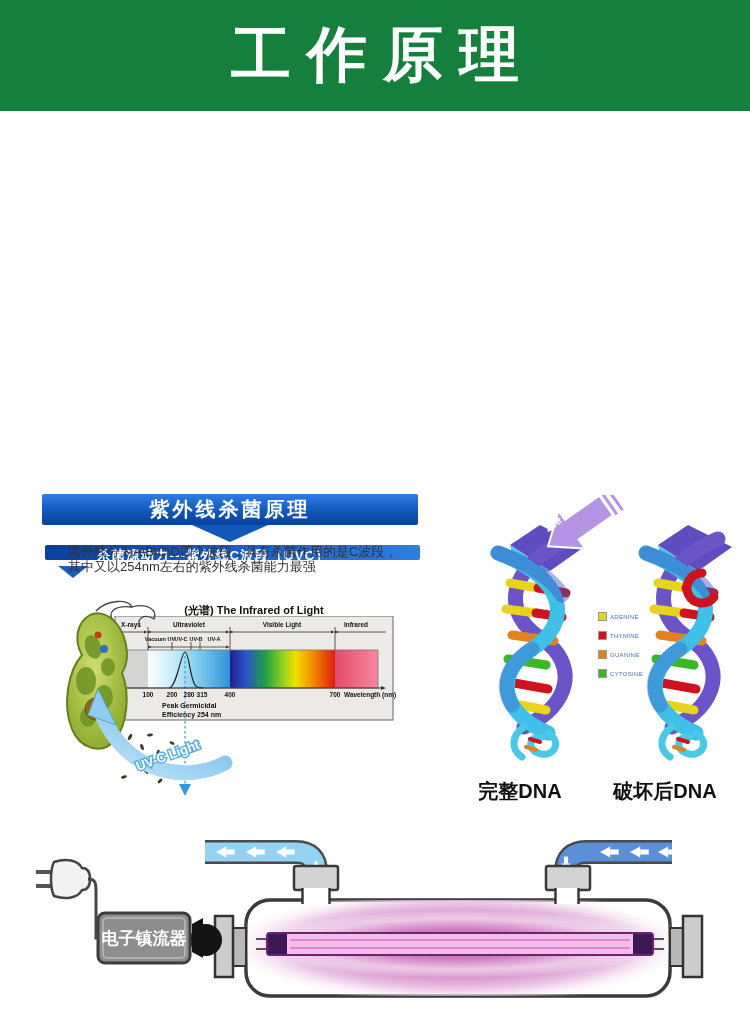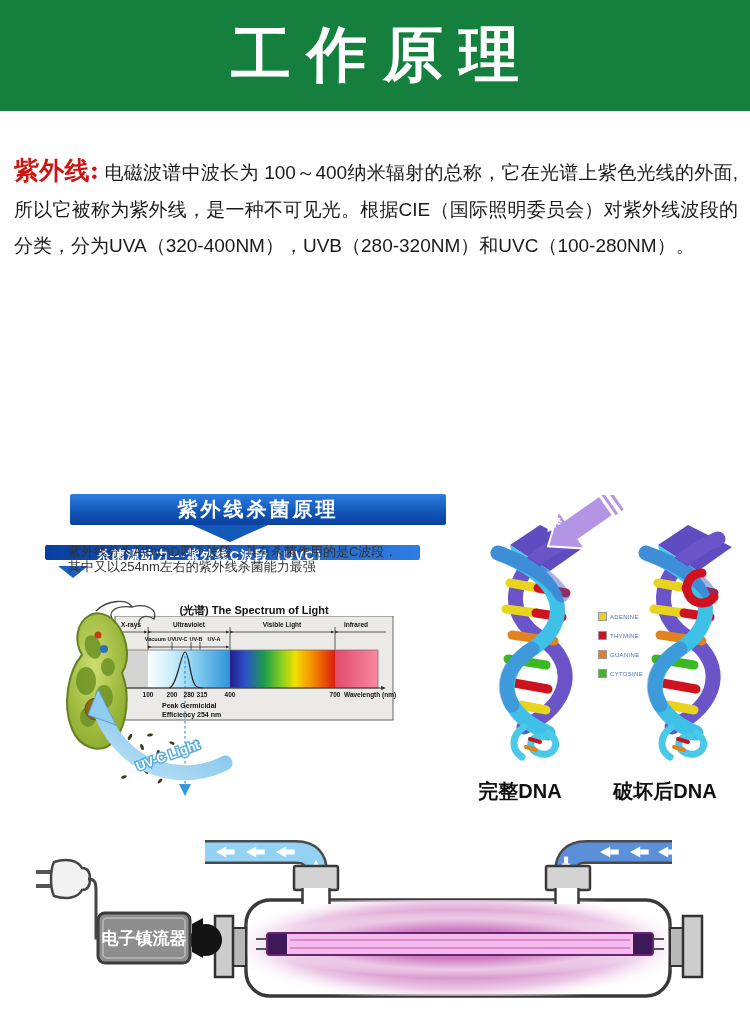--- a/index.html
+++ b/index.html
@@ -24,21 +24,20 @@
   }
   #para1 { top:153px; }
   #para2 { top:288px; }
   
   .banner1 {
     position:absolute; left:42px; top:494px; width:376px; height:31px;
     background:linear-gradient(180deg,#2f7de2 0%, #1258b8 55%, #0a3f9e 100%);
     color:#fff; font-weight:bold; font-size:20px; letter-spacing:3px;
     display:flex; align-items:center; justify-content:center;
     border-radius:2px;
-    margin-left:28px;
   }
   .tri1 {
     position:absolute; left:192px; top:525px; width:0; height:0;
     border-left:38px solid transparent; border-right:38px solid transparent;
     border-top:17px solid #1258b8;
   }
   .banner2 {
     position:absolute; left:45px; top:545px; width:375px; height:15px;
     background:linear-gradient(90deg,#0a3f9e 0%, #2f7de2 100%);
     color:#fff; font-weight:bold; font-size:13.5px; letter-spacing:1px;
@@ -85,32 +84,28 @@
 </style>
 </head>
 <body>
 
 <div id="page">
 
   <div class="hdr" style="background: #15803d;">
     <div class="hdr-title" style="color:#fff">工作原理</div>
   </div>
 
-  <div class="para" id="para1">
-    <span class="lead" style="color:#cf1512">紫外线:</span>
-    <span>电磁波谱中波长为 100～400纳米辐射的总称，它在光谱上紫色光线的外面,所以它被称为紫外线，是一种不可见光。根据CIE（国际照明委员会）对紫外线波段的分类，分为UVA（320-400NM），UVB（280-320NM）和UVC（100-280NM）。</span>
-  </div>
 
 
   <div class="banner1">紫外线杀菌原理</div>
   <div class="tri1"></div>
   <div class="banner2">杀菌源动力---紫外线C波段（UVC）</div>
   <div class="tri2"></div>
   <div class="fig-desc">紫外线分为A\B\C\D四个波段，具有杀菌作用的是C波段，其中又以254nm左右的紫外线杀菌能力最强</div>
-  <div class="spec-title">(光谱) The Spectrum of Light</div>
+  <div class="spec-title">(光谱) The Infrared of Light</div>
 
   <svg id="spectrumSvg" width="312" height="192" viewBox="0 0 312 192">
     <defs>
       <linearGradient id="uvGrad" x1="0" y1="0" x2="1" y2="0">
         <stop offset="0" stop-color="#fbfeff"></stop>
           <stop offset="0.3" stop-color="#c9ecfa"></stop>
         <stop offset="0.6" stop-color="#82cdf0"></stop>
           <stop offset="1" stop-color="#2f93da"></stop>
       </linearGradient>
       <linearGradient id="visGrad" x1="0" y1="0" x2="1" y2="0">

